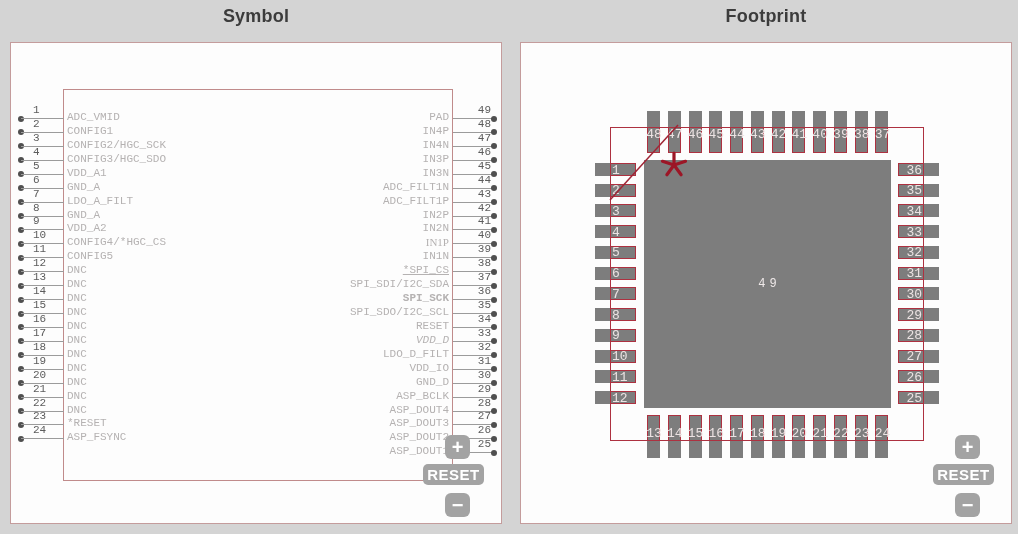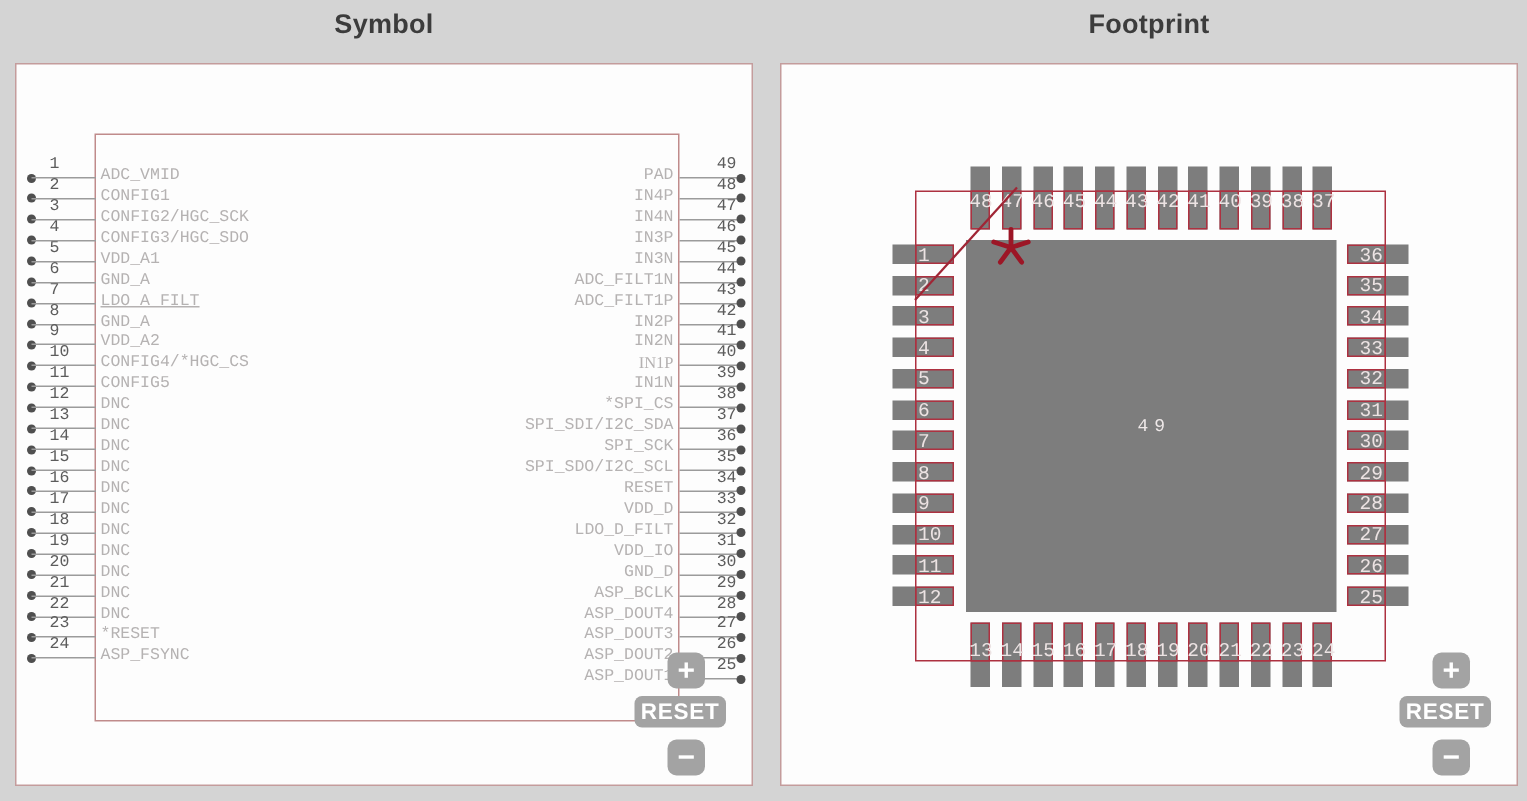--- a/index.html
+++ b/index.html
@@ -102,21 +102,21 @@
       <div class="wire" style="left: 10px; top: 130.72px; width: 43px;"></div>
       <div class="pnum" style="left: 22px; top: 117.72px;">5</div>
       <div class="plabel" style="left: 56px; top: 124.72px;">VDD_A1</div>
       <div class="dot" style="left: 7px; top: 142.15px;"></div>
       <div class="wire" style="left: 10px; top: 144.65px; width: 43px;"></div>
       <div class="pnum" style="left: 22px; top: 131.65px;">6</div>
       <div class="plabel" style="left: 56px; top: 138.65px;">GND_A</div>
       <div class="dot" style="left: 7px; top: 156.08px;"></div>
       <div class="wire" style="left: 10px; top: 158.58px; width: 43px;"></div>
       <div class="pnum" style="left: 22px; top: 145.58px;">7</div>
-      <div class="plabel" style="left: 56px; top: 152.58px; text-decoration: underline;">LDO_A_FILT</div>
+      <div class="plabel" style="left: 56px; top: 152.58px;">LDO_A_FILT</div>
       <div class="dot" style="left: 7px; top: 170.01px;"></div>
       <div class="wire" style="left: 10px; top: 172.51px; width: 43px;"></div>
       <div class="pnum" style="left: 22px; top: 159.51px;">8</div>
       <div class="plabel" style="left: 56px; top: 166.51px;">GND_A</div>
       <div class="dot" style="left: 7px; top: 183.94px;"></div>
       <div class="wire" style="left: 10px; top: 186.44px; width: 43px;"></div>
       <div class="pnum" style="left: 22px; top: 173.44px;">9</div>
       <div class="plabel" style="left: 56px; top: 180.44px;">VDD_A2</div>
       <div class="dot" style="left: 7px; top: 197.87px;"></div>
       <div class="wire" style="left: 10px; top: 200.37px; width: 43px;"></div>
@@ -218,41 +218,41 @@
       <div class="dot" style="left: 480px; top: 197.87px;"></div>
       <div class="pnum right-num" style="left: 446px; top: 187.37px;">40</div>
       <div class="plabel right-label" style="left: 218px; top: 194.37px; font-family: Liberation Serif, serif;">IN1P</div>
       <div class="wire" style="left: 442px; top: 214.3px; width: 41px;"></div>
       <div class="dot" style="left: 480px; top: 211.8px;"></div>
       <div class="pnum right-num" style="left: 446px; top: 201.3px;">39</div>
       <div class="plabel right-label" style="left: 218px; top: 208.3px;">IN1N</div>
       <div class="wire" style="left: 442px; top: 228.23px; width: 41px;"></div>
       <div class="dot" style="left: 480px; top: 225.73px;"></div>
       <div class="pnum right-num" style="left: 446px; top: 215.23px;">38</div>
-      <div class="plabel right-label" style="left: 218px; top: 222.23px;">*SPI_CS</div>
+      <div class="plabel right-label" style="left: 218px; top: 222.23px; text-decoration: underline;">*SPI_CS</div>
       <div class="wire" style="left: 442px; top: 242.16px; width: 41px;"></div>
       <div class="dot" style="left: 480px; top: 239.66px;"></div>
       <div class="pnum right-num" style="left: 446px; top: 229.16px;">37</div>
       <div class="plabel right-label" style="left: 218px; top: 236.16px;">SPI_SDI/I2C_SDA</div>
       <div class="wire" style="left: 442px; top: 256.09px; width: 41px;"></div>
       <div class="dot" style="left: 480px; top: 253.59px;"></div>
       <div class="pnum right-num" style="left: 446px; top: 243.09px;">36</div>
-      <div class="plabel right-label" style="left: 218px; top: 250.09px;">SPI_SCK</div>
+      <div class="plabel right-label" style="left: 218px; top: 250.09px; font-weight: bold;">SPI_SCK</div>
       <div class="wire" style="left: 442px; top: 270.02px; width: 41px;"></div>
       <div class="dot" style="left: 480px; top: 267.52px;"></div>
       <div class="pnum right-num" style="left: 446px; top: 257.02px;">35</div>
       <div class="plabel right-label" style="left: 218px; top: 264.02px;">SPI_SDO/I2C_SCL</div>
       <div class="wire" style="left: 442px; top: 283.95px; width: 41px;"></div>
       <div class="dot" style="left: 480px; top: 281.45px;"></div>
       <div class="pnum right-num" style="left: 446px; top: 270.95px;">34</div>
       <div class="plabel right-label" style="left: 218px; top: 277.95px;">RESET</div>
       <div class="wire" style="left: 442px; top: 297.88px; width: 41px;"></div>
       <div class="dot" style="left: 480px; top: 295.38px;"></div>
       <div class="pnum right-num" style="left: 446px; top: 284.88px;">33</div>
-      <div class="plabel right-label" style="left: 218px; top: 291.88px;">VDD_D</div>
+      <div class="plabel right-label" style="left: 218px; top: 291.88px; font-style: italic;">VDD_D</div>
       <div class="wire" style="left: 442px; top: 311.81px; width: 41px;"></div>
       <div class="dot" style="left: 480px; top: 309.31px;"></div>
       <div class="pnum right-num" style="left: 446px; top: 298.81px;">32</div>
       <div class="plabel right-label" style="left: 218px; top: 305.81px;">LDO_D_FILT</div>
       <div class="wire" style="left: 442px; top: 325.74px; width: 41px;"></div>
       <div class="dot" style="left: 480px; top: 323.24px;"></div>
       <div class="pnum right-num" style="left: 446px; top: 312.74px;">31</div>
       <div class="plabel right-label" style="left: 218px; top: 319.74px;">VDD_IO</div>
       <div class="wire" style="left: 442px; top: 339.67px; width: 41px;"></div>
       <div class="dot" style="left: 480px; top: 337.17px;"></div>

